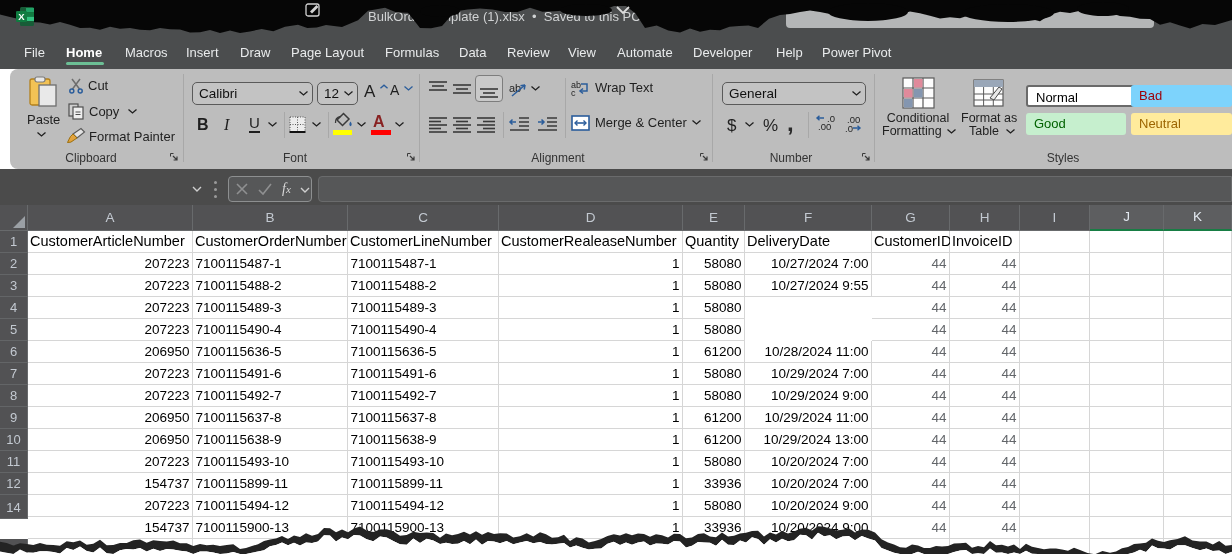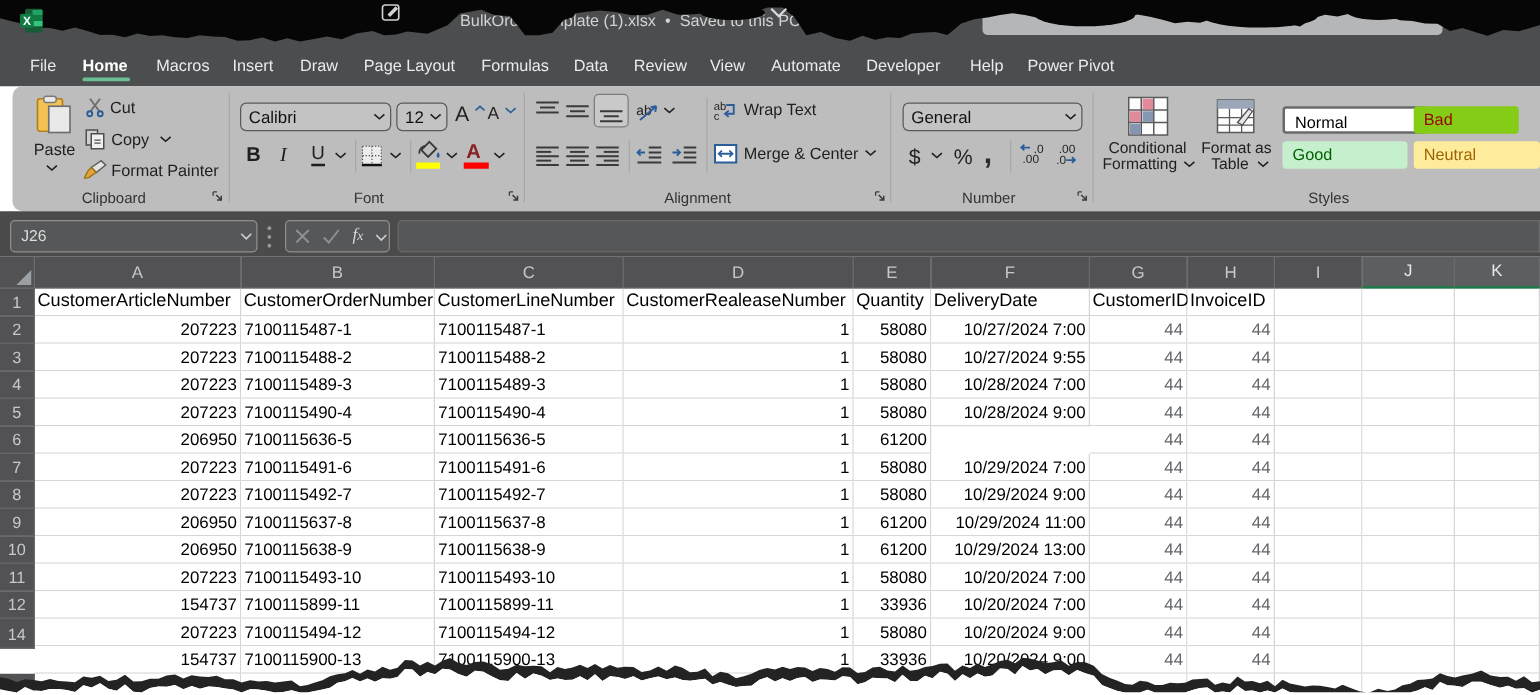--- a/index.html
+++ b/index.html
@@ -282,27 +282,26 @@
   <rect x="1" y="3" width="29" height="7" fill="#9aa7b8"></rect>
   <path d="M1,17 L30,17 M1,23 L30,23 M10.6,10 L10.6,29 M20.3,10 L20.3,29" stroke="#5a5a5a" stroke-width="1"></path>
   <path d="M17,21 L26,10 L29,12 L21,23 Z" fill="#e8e8e8" stroke="#4a4a4a" stroke-width="1"></path>
 </svg>
   <div class="rtxt" style="left:961px;top:111px;font-size:12.5px;color:#1f1f1f;font-weight:400;">Format as</div>
   <div class="rtxt" style="left:969px;top:124px;font-size:12.5px;color:#1f1f1f;font-weight:400;">Table</div>
   <svg class="chev" style="left:1006px;top:129px" viewBox="0 0 9 5">
       <path d="M0.5,0.5 L4.5,4 L8.5,0.5" stroke="#1f1f1f" stroke-width="1.3" fill="none"></path>
     </svg>
   <div class="sg" style="left:1026px;top:85px;width:116px;background:#fff;border:2px solid #6a6a6a;color:#000">Normal</div>
-  <div class="sg" style="left:1131px;top:85px;width:84px;background:#84cc16;color:#9c0006">Bad</div>
+  <div class="sg" style="left:1131px;top:85px;width:101px;background:#7dd3fc;color:#9c0006">Bad</div>
   <div class="sg" style="left:1026px;top:113px;width:100px;background:#c6efce;color:#006100">Good</div>
   <div class="sg" style="left:1131px;top:113px;width:101px;background:#ffeb9c;color:#9c6500">Neutral</div>
   <div class="glabel" style="left:1033px;width:60px">Styles</div>
 
   <div id="fbar"></div>
-  <div id="namebox">J26</div>
   <svg style="left:192px;top:186px" width="10" height="6">
       <path d="M1,1 L5,5 L9,1" stroke="#cfcfcf" stroke-width="1.4" fill="none"></path>
     </svg>
   <div class="abs" style="left:214px;top:181px;width:3px;height:3px;border-radius:50%;background:#9a9a9a"></div>
   <div class="abs" style="left:214px;top:188px;width:3px;height:3px;border-radius:50%;background:#9a9a9a"></div>
   <div class="abs" style="left:214px;top:195px;width:3px;height:3px;border-radius:50%;background:#9a9a9a"></div>
   <div id="fxbox"></div>
   <svg style="left:236px;top:183px" width="12" height="12">
       <path d="M1,1 L11,11 M11,1 L1,11" stroke="#8f9091" stroke-width="1.6"></path>
     </svg>
@@ -366,36 +365,35 @@
 <div class="c r" style="left:499px;top:275px;width:184px;height:22px">1</div>
 <div class="c r" style="left:683px;top:275px;width:62px;height:22px">58080</div>
 <div class="c r" style="left:745px;top:275px;width:127px;height:22px">10/27/2024 9:55</div>
 <div class="c gray r" style="left:872px;top:275px;width:78px;height:22px">44</div>
 <div class="c gray r" style="left:950px;top:275px;width:70px;height:22px">44</div>
 <div class="c r" style="left:28px;top:297px;width:165px;height:22px">207223</div>
 <div class="c" style="left:193px;top:297px;width:155px;height:22px">7100115489-3</div>
 <div class="c" style="left:348px;top:297px;width:151px;height:22px">7100115489-3</div>
 <div class="c r" style="left:499px;top:297px;width:184px;height:22px">1</div>
 <div class="c r" style="left:683px;top:297px;width:62px;height:22px">58080</div>
-<div class="c r" style="left:745px;top:297px;width:127px;height:22px">10/28/2024 7:00</div>
 <div class="c gray r" style="left:872px;top:297px;width:78px;height:22px">44</div>
 <div class="c gray r" style="left:950px;top:297px;width:70px;height:22px">44</div>
 <div class="c r" style="left:28px;top:319px;width:165px;height:22px">207223</div>
 <div class="c" style="left:193px;top:319px;width:155px;height:22px">7100115490-4</div>
 <div class="c" style="left:348px;top:319px;width:151px;height:22px">7100115490-4</div>
 <div class="c r" style="left:499px;top:319px;width:184px;height:22px">1</div>
 <div class="c r" style="left:683px;top:319px;width:62px;height:22px">58080</div>
-<div class="c r" style="left:745px;top:319px;width:127px;height:22px">10/28/2024 9:00</div>
 <div class="c gray r" style="left:872px;top:319px;width:78px;height:22px">44</div>
 <div class="c gray r" style="left:950px;top:319px;width:70px;height:22px">44</div>
 <div class="c r" style="left:28px;top:341px;width:165px;height:22px">206950</div>
 <div class="c" style="left:193px;top:341px;width:155px;height:22px">7100115636-5</div>
 <div class="c" style="left:348px;top:341px;width:151px;height:22px">7100115636-5</div>
 <div class="c r" style="left:499px;top:341px;width:184px;height:22px">1</div>
 <div class="c r" style="left:683px;top:341px;width:62px;height:22px">61200</div>
+<div class="c r" style="left:745px;top:341px;width:127px;height:22px">10/28/2024 11:00</div>
 <div class="c gray r" style="left:872px;top:341px;width:78px;height:22px">44</div>
 <div class="c gray r" style="left:950px;top:341px;width:70px;height:22px">44</div>
 <div class="c r" style="left:28px;top:363px;width:165px;height:22px">207223</div>
 <div class="c" style="left:193px;top:363px;width:155px;height:22px">7100115491-6</div>
 <div class="c" style="left:348px;top:363px;width:151px;height:22px">7100115491-6</div>
 <div class="c r" style="left:499px;top:363px;width:184px;height:22px">1</div>
 <div class="c r" style="left:683px;top:363px;width:62px;height:22px">58080</div>
 <div class="c r" style="left:745px;top:363px;width:127px;height:22px">10/29/2024 7:00</div>
 <div class="c gray r" style="left:872px;top:363px;width:78px;height:22px">44</div>
 <div class="c gray r" style="left:950px;top:363px;width:70px;height:22px">44</div>

